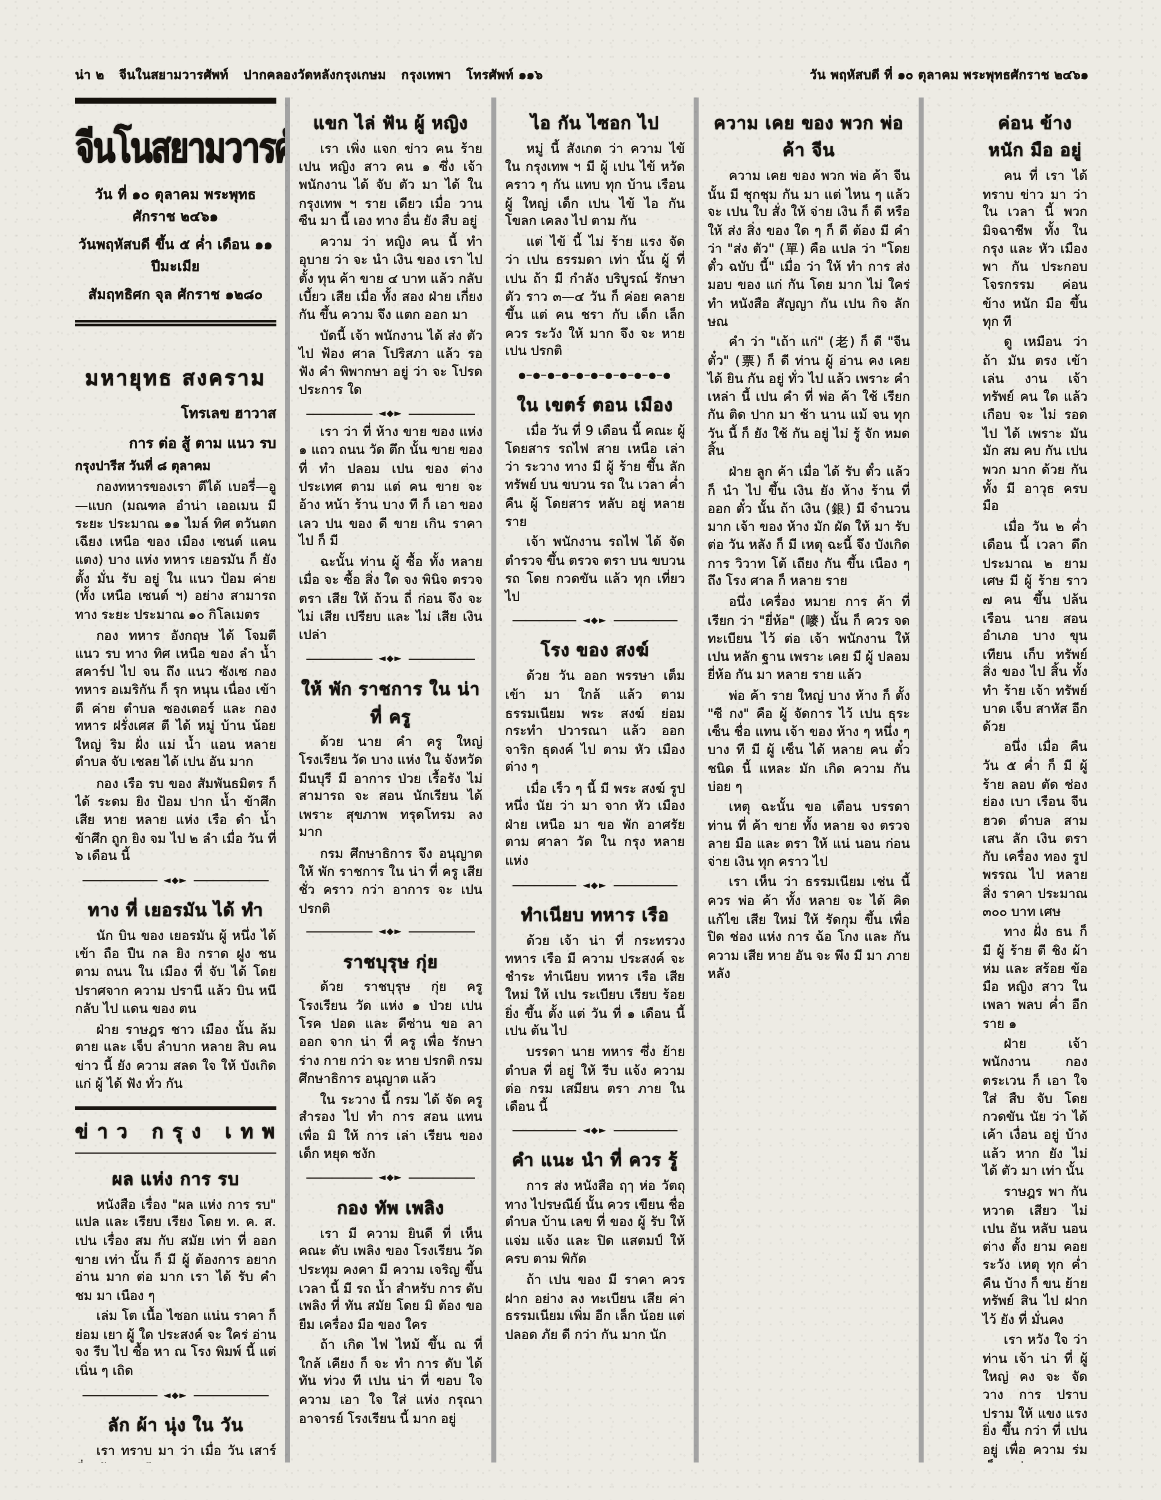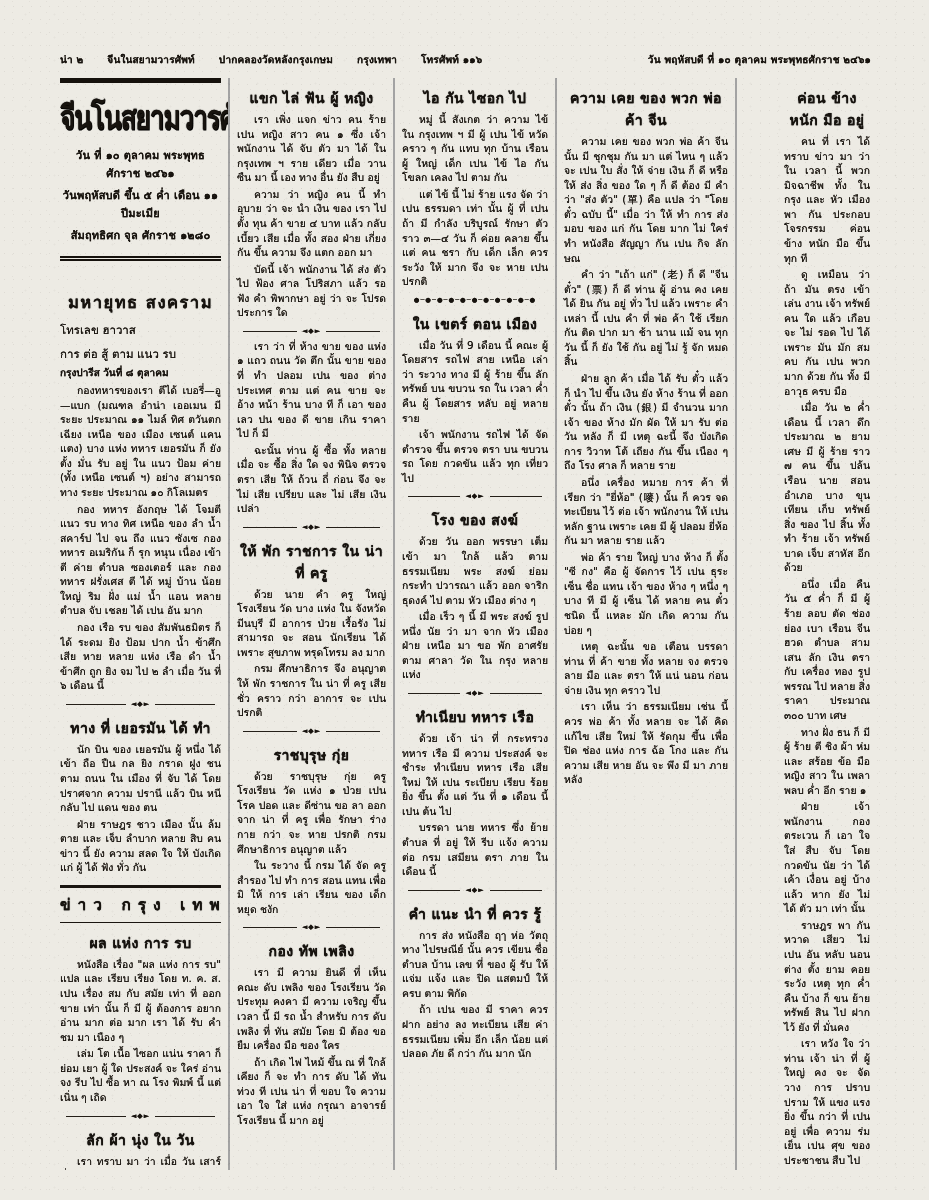--- a/index.html
+++ b/index.html
@@ -10,50 +10,50 @@
     -webkit-font-smoothing:antialiased;
   }
   .page{position:absolute;inset:0;padding:52px 58px 14px 60px;box-sizing:border-box;}
   
   .running-head{
     display:flex;justify-content:space-between;align-items:baseline;
     font-size:10px;font-weight:bold;letter-spacing:.2px;
     padding-bottom:5px;margin-bottom:6px;
     text-shadow:0 0 .4px rgba(20,14,8,.9);
   }
-  .rh-left{display:flex;gap:24px;}
+  .rh-left{display:flex;gap:12px;}
   .rh-right{display:flex;gap:14px;}
   
   .cols{display:flex;height:1092px;align-items:stretch;}
   .col{
     box-sizing:border-box;padding:0 7px;overflow:hidden;
     text-shadow:0 0 .35px rgba(25,18,10,.85);
   }
-  .col + .col{border-left:2px solid #a3a3a3;}
+  .col + .col{border-left:4px solid #a3a3a3;}
   .col:nth-child(1){width:168px;padding-left:0;}
   .col:nth-child(2){width:165px;}
   .col:nth-child(3){width:162px;}
   .col:nth-child(4){width:180px;}
   .col:nth-child(5){width:135px;padding-right:0;padding-left:47px;}
   
   .masthead{border-top:5px solid #15110c;border-bottom:5px double #15110c;
     text-align:center;padding:5px 0 8px;margin-bottom:2px;}
   .logo{
     font-size:26px;font-weight:bold;letter-spacing:-1px;white-space:nowrap;
     transform:scaleY(1.28);transform-origin:center top;
     margin:3px 0 14px;
     text-shadow:0 0 1px #000,.6px .4px 0 #000;
   }
   .m-date{font-size:11px;font-weight:bold;margin:4px 0;letter-spacing:.2px;}
   
   .article{margin-bottom:4px;}
   .hl{font-size:14px;font-weight:bold;text-align:center;margin:9px 0 3px;
       letter-spacing:.4px;text-shadow:0 0 .8px #000;}
   .hl.lg{font-size:16.5px;letter-spacing:1.5px;margin-top:28px;}
-  .subhl{font-size:11.5px;font-weight:normal;text-align:left;margin:6px 0 2px;}
+  .subhl{font-size:11.5px;font-weight:bold;text-align:right;margin:6px 0 2px;}
   .dateline{font-size:10px;font-weight:bold;margin:2px 0 3px;}
   .par{font-size:10.4px;line-height:1.4;text-align:justify;margin:0 0 2px;
        text-indent:17px;}
   .section-head{
     font-size:15.5px;font-weight:bold;text-align:center;letter-spacing:7px;
     border-top:3px solid #1a1510;border-bottom:1px solid #1a1510;
     padding:4px 0 5px;margin:10px 0 5px;text-shadow:0 0 .8px #000;white-space:nowrap;
   }
   
   .divider-orn{display:flex;align-items:center;gap:5px;margin:8px 6px 4px;}

